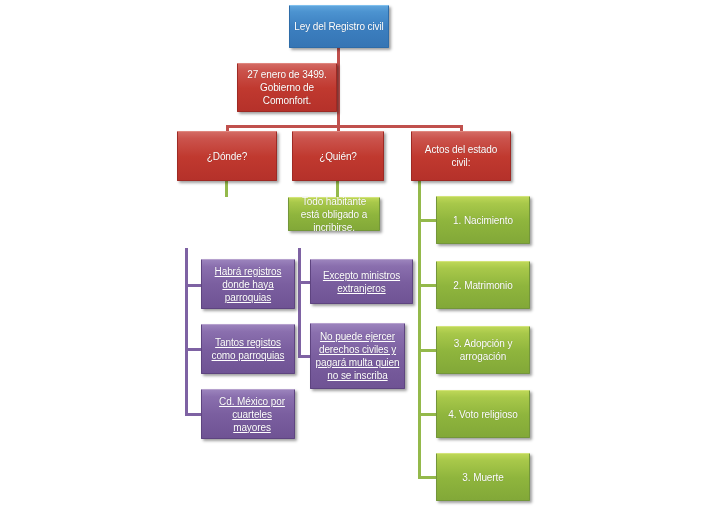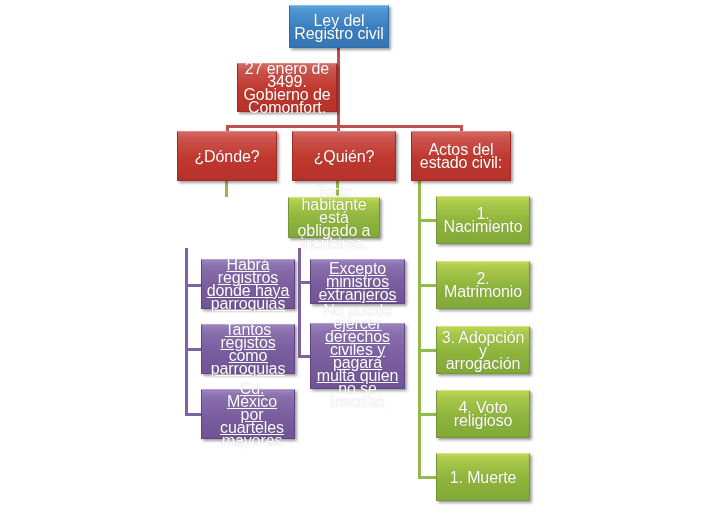--- a/index.html
+++ b/index.html
@@ -30,21 +30,21 @@
   
   .node {
     position: absolute;
     z-index: 3;
     box-sizing: border-box;
     display: flex;
     align-items: center;
     justify-content: center;
     text-align: center;
     color: #ffffff;
-    font-size: 16px;
+    font-size: 10px;
     line-height: 13px;
     letter-spacing: -0.1px;
     padding: 2px 4px;
     border-radius: 1px;
     box-shadow: 2px 2px 3px rgba(0,0,0,0.38);
     text-shadow: 0 0 1px rgba(0,0,0,0.25);
   }
   .node span { display: block; width: 100%; }
 
   
@@ -118,59 +118,59 @@
   </div>
 
   <div class="node n-red" style="left:237px; top:63px; width:100px; height:49px;">
     <span>27 enero de 3499. Gobierno de Comonfort.</span>
   </div>
 
   <div class="node n-red" style="left:177px; top:131px; width:100px; height:50px;">
     <span>¿Dónde?</span>
   </div>
 
-  <div class="node n-red" style="left:292px; top:131px; width:104px; height:50px;text-align:center;">
+  <div class="node n-red" style="left:292px; top:131px; width:92px; height:50px;text-align:center;">
     <span>¿Quién?</span>
   </div>
 
   <div class="node n-red" style="left:411px; top:131px; width:100px; height:50px;">
     <span>Actos del estado civil:</span>
   </div>
 
 
-  <div class="node n-green" style="left:288px; top:197px; width:92px; height:41px;">
+  <div class="node n-green" style="left:288px; top:197px; width:92px; height:34px;">
     <span>Todo habitante está obligado a incribirse.</span>
   </div>
 
   <div class="node n-purple" style="left:201px; top:259px; width:94px; height:50px;">
     <span>Habrá registros donde haya parroquias</span>
   </div>
   <div class="node n-purple" style="left:201px; top:324px; width:94px; height:50px;">
     <span>Tantos registos como parroquias</span>
   </div>
   <div class="node n-purple" style="left:201px; top:389px; width:94px; height:50px;padding-left:12px;">
     <span>Cd. México por cuarteles mayores</span>
   </div>
 
-  <div class="node n-purple" style="left:310px; top:259px; width:95px; height:45px;">
+  <div class="node n-purple" style="left:310px; top:259px; width:103px; height:45px;">
     <span>Excepto ministros extranjeros</span>
   </div>
   <div class="node n-purple" style="left:310px; top:323px; width:95px; height:66px;">
     <span>No puede ejercer derechos civiles y pagará multa quien no se inscriba</span>
   </div>
 
   <div class="node n-green" style="left:436px; top:196px; width:94px; height:48px;">
     <span>1. Nacimiento</span>
   </div>
   <div class="node n-green" style="left:436px; top:261px; width:94px; height:48px;">
     <span>2. Matrimonio</span>
   </div>
   <div class="node n-green" style="left:436px; top:326px; width:94px; height:48px;">
     <span>3. Adopción y arrogación</span>
   </div>
   <div class="node n-green" style="left:436px; top:390px; width:94px; height:48px;">
     <span>4. Voto religioso</span>
   </div>
   <div class="node n-green" style="left:436px; top:453px; width:94px; height:48px;">
-    <span>1. Muerte</span>
+    <span>3. Muerte</span>
   </div>
 
 </div>
 
 </body></html>

